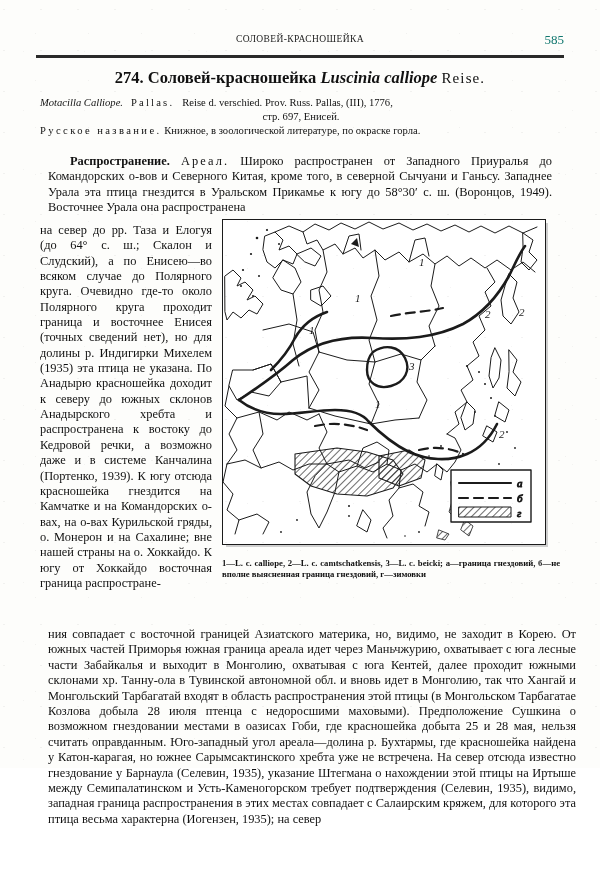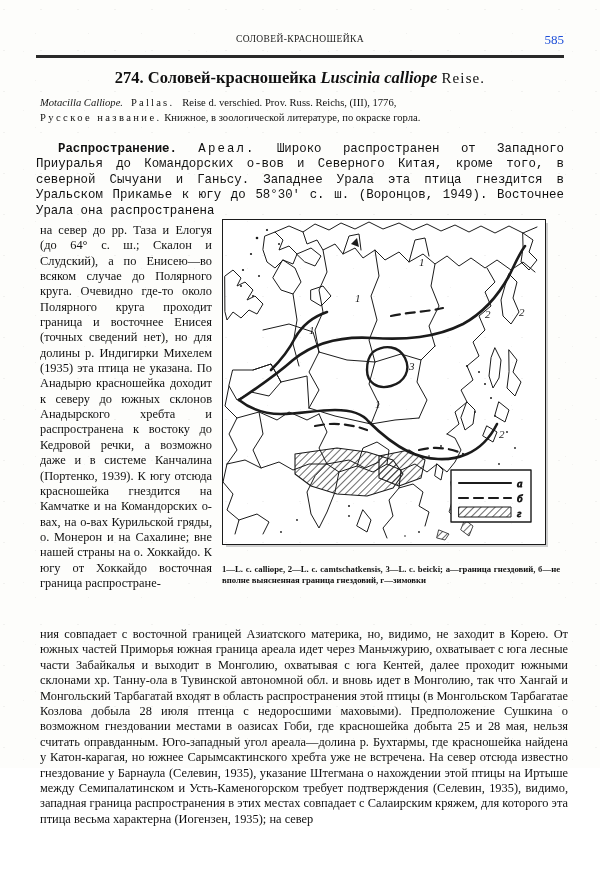--- a/index.html
+++ b/index.html
@@ -41,21 +41,21 @@
     font-size: 9.5px;
     letter-spacing: 0.4px;
     font-family: "Liberation Serif", serif;
     color: #1a1a1a;
   }
   .runhead-page {
     position: absolute;
     right: 0;
     top: -2px;
     font-size: 13px;
-    color: #1d4ed8;
+    color: #0f766e;
   }
   .runhead-rule {
     position: absolute;
     left: 36px;
     top: 55px;
     width: 528px;
     height: 2.5px;
     background: #2a2a2a;
   }
 
@@ -108,39 +108,39 @@
     left: 36px;
     top: 142px;
     width: 528px;
     font-size: 12.4px;
     line-height: 15.4px;
     text-align: justify;
     text-justify: inter-word;
   }
   .body-top .lead { font-weight: bold; }
   .body-top .sp { letter-spacing: 2.1px; }
-  .body-top p { margin: 0; text-indent: 22px; font-family: Liberation Mono, monospace; }
+  .body-top p { margin: 12px; text-indent: 22px; }
 
   
   .wrap-col {
     position: absolute;
     left: 36px;
     top: 219px;
     width: 180px;
     font-size: 12.4px;
     line-height: 15.35px;
     text-align: justify;
     text-justify: inter-word;
   }
   .wrap-col p { margin: 4px; }
 
   
   .body-bottom {
     position: absolute;
-    left: 40px;
+    left: 48px;
     top: 627px;
     width: 528px;
     font-size: 12.4px;
     line-height: 15.4px;
     text-align: justify;
     text-justify: inter-word;
   }
   .body-bottom p { margin: 0; }
 
   
@@ -163,21 +163,21 @@
 
   .figcaption {
     margin-top: 7px;
     width: 338px;
     font-size: 10.6px;
     line-height: 13px;
     text-align: center;
   }
   .figcaption .latin { font-style: italic; }
   .figlegend {
-    margin-top: 19px;
+    margin-top: 13px;
     width: 338px;
     font-size: 8.7px;
     line-height: 10.6px;
     text-align: justify;
     font-weight: bold;
   }
 
   
   .grain {
     position: absolute;
@@ -206,22 +206,23 @@
     <span class="num">274.</span>
     <span>Соловей-красношейка</span>
     <span class="latin">Luscinia calliope</span>
     <span class="auth">Reise.</span>
   </div>
 
   <div class="synonymy">
     <div>
       <span class="it">Motacilla Calliope.</span>
       &nbsp;&nbsp;<span class="sp">Pallas.</span>
-      &nbsp;&nbsp;<span>Reise d. verschied. Prov. Russ. Reichs, (III), 1776,</span>
+      &nbsp;&nbsp;<span>Reise d. verschied. Prov. Russ. Pallas, (III), 1776,</span>
     </div>
+    <div class="syn-line2">стр. 697, Енисей.</div>
     <div class="syn-ru">
       <span class="sp">Русское название.</span>
       <span>Книжное, в зоологической литературе, по окраске горла.</span>
     </div>
   </div>
 
   <div class="body-top">
     <p>
       <span class="lead">Распространение.</span>
       <span class="sp">Ареал.</span>

